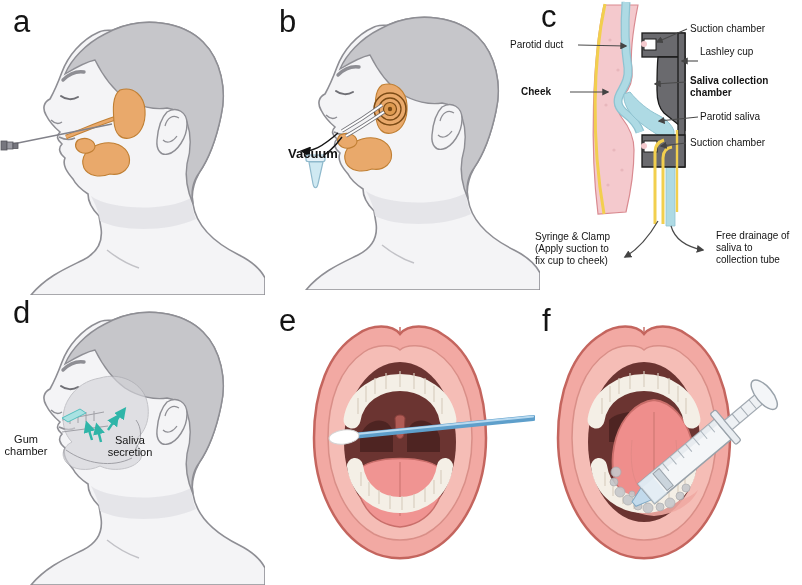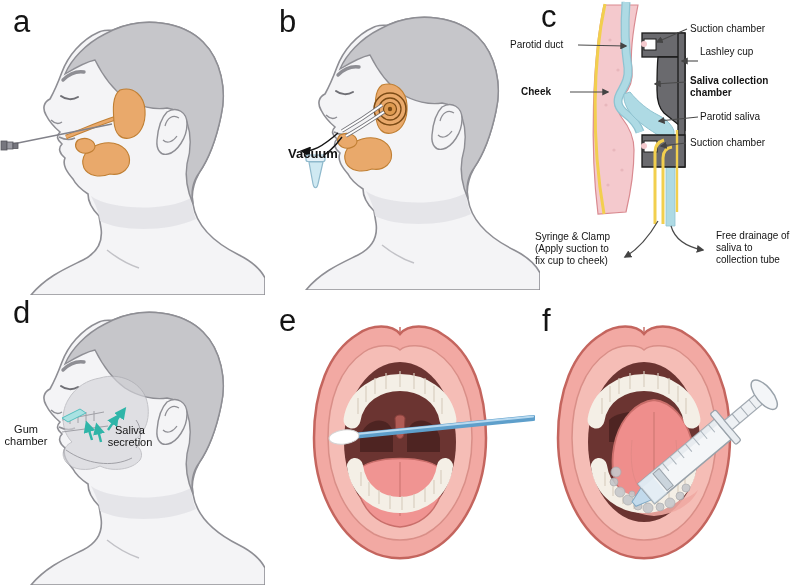--- a/index.html
+++ b/index.html
@@ -3,21 +3,21 @@
 <meta charset="utf-8">
 <style>
   html,body{margin:0;padding:0;background:#fff;}
   #figure{position:relative;width:802px;height:585px;background:#ffffff;overflow:hidden;
           font-family:"Liberation Sans",sans-serif;}
   .panel-letter{position:absolute;font-size:31px;color:#141414;line-height:1;}
   .lbl{position:absolute;font-size:10px;line-height:12px;color:#141414;}
   .lbl.center{text-align:center;}
   .lbl.right{text-align:left;}
   .lbl.bold13{font-size:13px;font-weight:bold;line-height:14px;}
-  .lbl.d11{font-size:11px;line-height:11.5px;}
+  .lbl.d11{font-size:11px;line-height:11.5px;margin-top:10px;}
   svg{position:absolute;display:block;}
 </style>
 </head>
 <body>
 
 <div id="figure">
 
   <svg width="0" height="0">
     <defs>
       <marker id="arr" viewBox="0 0 10 10" refX="8" refY="5" markerWidth="6.5" markerHeight="6.5" orient="auto-start-reverse">

